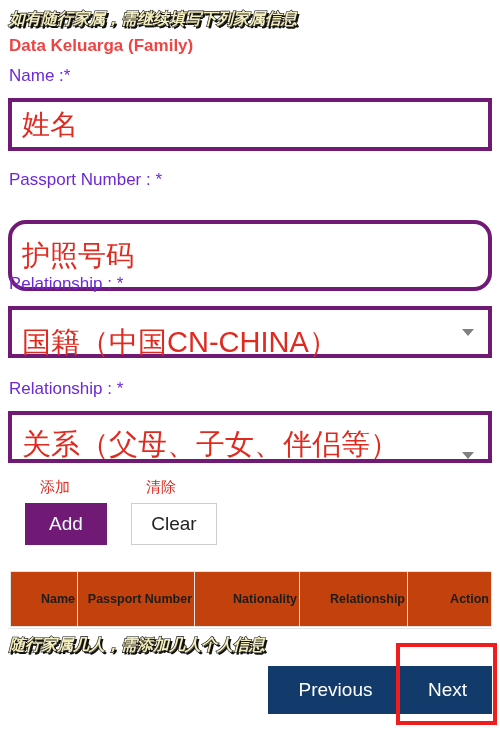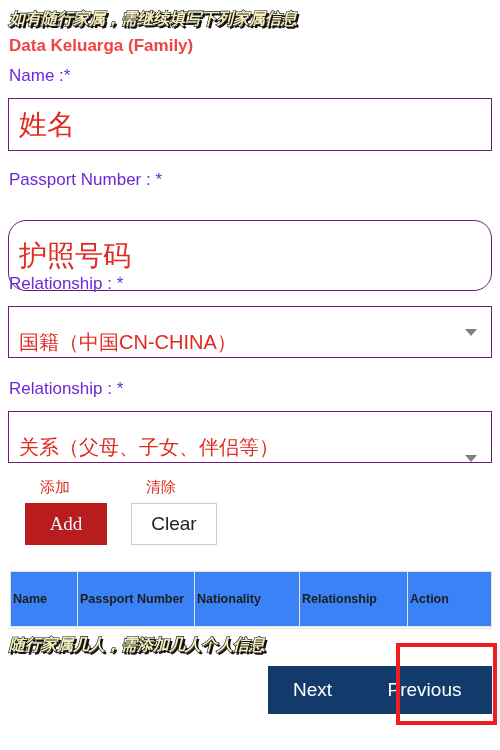--- a/index.html
+++ b/index.html
@@ -71,34 +71,34 @@
     font-weight: normal;
   }
 
   
   .field-box {
     position: absolute;
     left: 8px;
     width: 484px;
     box-sizing: border-box;
     background: #ffffff;
-    border: 1px solid #701a75;
+    border: 4px solid #701a75;
     display: flex;
     align-items: center;
   }
   .field-box .val {
     color: #e02a20;
     font-size: 28px;
     line-height: 30px;
     padding-left: 10px;
     white-space: nowrap;
     font-weight: normal;
   }
   .field-box.select .val {
-    font-size: 20px;
+    font-size: 29px;
     margin-top: 20px;
   }
   .caret {
     margin-left: auto;
     margin-right: 14px;
     width: 0; height: 0;
     border-left: 6px solid transparent;
     border-right: 6px solid transparent;
     border-top: 7px solid #808080;
   }
@@ -108,25 +108,25 @@
     position: absolute;
     font-size: 15px;
     color: #e02a20;
   }
   .btn-add {
     position: absolute;
     left: 25px;
     top: 503px;
     width: 82px;
     height: 42px;
-    background: #b91c1c;
+    background: #701a75;
     color: #eafbfd;
     border: none;
     font-size: 19px;
-    font-family: Liberation Serif, serif;
+    font-family: Liberation Sans, sans-serif;
     display: flex;
     align-items: center;
     justify-content: center;
     cursor: pointer;
   }
   .btn-clear {
     position: absolute;
     left: 131px;
     top: 503px;
     width: 86px;
@@ -150,27 +150,27 @@
     top: 571px;
     width: 482px;
   }
   table.fam {
     width: 100%;
     border-collapse: collapse;
     table-layout: fixed;
   }
   table.fam th {
     border: 1px solid #e3e3e3;
-    background: #3b82f6;
+    background: #c2410c;
     font-size: 12.5px;
     font-weight: bold;
     color: #1d1d1d;
     height: 50px;
     vertical-align: middle;
-    text-align: left;
+    text-align: right;
     padding: 2px 2px;
     line-height: 16px;
   }
   .col-name   { width: 62px; }
   .col-pass   { width: 112px; }
   .col-nat    { width: 100px; }
   .col-rel    { width: 103px; }
   .col-act    { width: auto; }
 
   
@@ -266,19 +266,19 @@
       </thead>
       <tbody></tbody>
     </table>
   </div>
 
   <div class="hairline"></div>
 
   <div class="annot-yellow annot-bottom">随行家属几人，需添加几人个人信息</div>
 
   <div class="navbar">
+    <button class="nav-btn nav-prev">Previous</button>
     <button class="nav-btn nav-next">Next</button>
-    <button class="nav-btn nav-prev">Previous</button>
   </div>
 
   <div class="redbox"></div>
 
 </div>
 
 </body></html>

